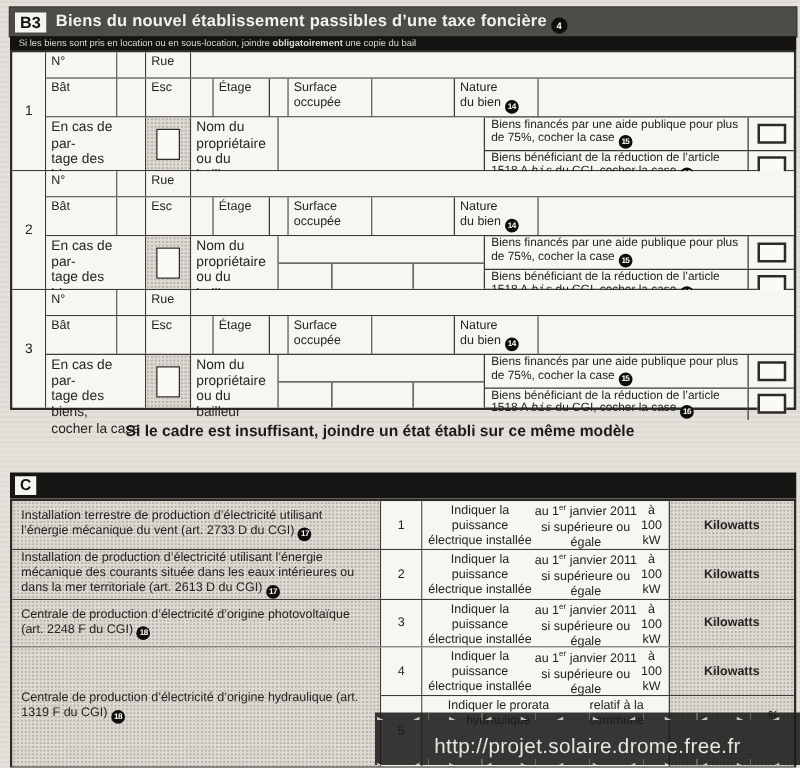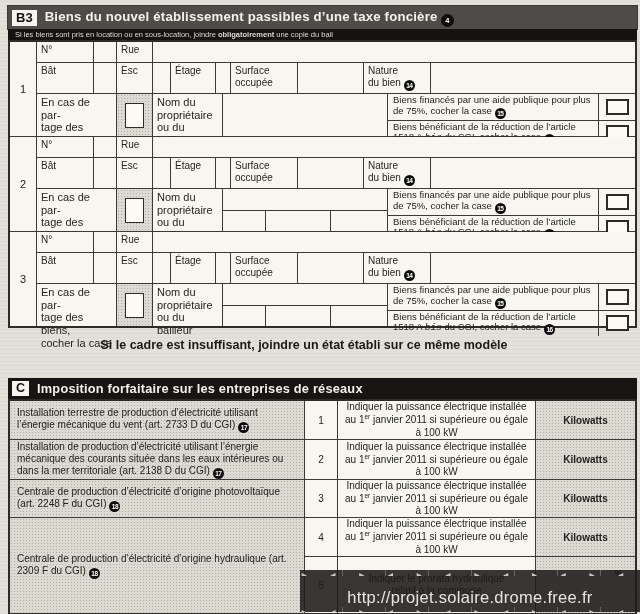--- a/index.html
+++ b/index.html
@@ -65,21 +65,21 @@
   
   .secC { position:absolute; left:8px; top:378px; width:629px; }
   .hdrC { height:21px; background:#161514; display:flex; align-items:center; padding:0 4px; }
   .hdrC .badge { font-size:12.5px; line-height:15px; }
   .hdrC .hdr-title { font-weight:bold; font-size:12.8px; }
   .c-table { border:2px solid #2e2c29; background:#f7f6f1; }
   .crow { display:flex; }
   .crow + .crow, .crow45 { border-top:1px solid #3b3a37; }
   .cdesc { width:295px; border-right:1px solid #3b3a37; font-size:10px; line-height:1.2; padding:5px 7px; display:flex; flex-direction:column; justify-content:center; color:#23221e; }
   .cnum { width:33px; border-right:1px solid #3b3a37; display:flex; align-items:center; justify-content:center; font-size:10px; background:#f7f6f1; }
-  .cinstr { width:198px; border-right:1px solid #3b3a37; text-align:center; font-size:10px; line-height:1.22; display:flex; flex-direction:column; justify-content:center; background:#f7f6f1; padding:2px 4px; }
+  .cinstr { width:198px; border-right:1px solid #3b3a37; text-align:center; font-size:10px; line-height:1.22; display:flex; flex-direction:row; justify-content:center; background:#f7f6f1; padding:2px 4px; }
   .cunit { flex:1; display:flex; align-items:center; justify-content:center; font-size:10px; font-weight:bold; color:#23221e; }
   .h38{height:38px} .h40{height:40px} .h57{height:57px}
   .crow45 { display:flex; }
   .crow45 .rgt { flex:1; display:flex; flex-direction:column; }
   .crow45 .rgt .crow:first-child { border-top:none; }
   .sup { vertical-align:super; font-size:6.5px; }
   .cunit-pct { align-items:flex-start; justify-content:flex-end; padding:10px 12px 0 0; font-size:9.5px; }
   
   .watermark { position:absolute; left:300px; top:570px; width:340px; height:42px; z-index:9;
     background:rgba(28,27,26,0.88); display:flex; flex-direction:column; overflow:hidden; }
@@ -287,41 +287,40 @@
       </div>
 
     </div>
   </div>
 
   <div class="between-note">Si le cadre est insuffisant, joindre un état établi sur ce même modèle</div>
 
   <div class="secC">
     <div class="hdrC">
       <span class="badge">C</span>
-      <span class="hdr-title">Imposition forfaitaire sur les entreprises de réseaux</span>
     </div>
 
     <div class="c-table">
 
       <div class="crow h38">
         <div class="cdesc stipple">
             <span><span>Installation terrestre de production d’électricité utilisant l’énergie mécanique du vent (art. 2733 D du CGI)</span><span class="note">17</span></span>
           </div>
         <div class="cnum">1</div>
         <div class="cinstr">
           <span>Indiquer la puissance électrique installée</span>
           <span><span>au 1</span><span class="sup">er</span><span> janvier 2011 si supérieure ou égale</span></span>
           <span>à 100 kW</span>
         </div>
         <div class="cunit stipple">Kilowatts</div>
       </div>
 
       <div class="crow h40">
         <div class="cdesc stipple">
-            <span><span>Installation de production d’électricité utilisant l’énergie mécanique des courants située dans les eaux intérieures ou dans la mer territoriale (art. 2138 D du CGI)</span><span class="note">17</span></span>
+            <span><span>Installation de production d’électricité utilisant l’énergie mécanique des courants située dans les eaux intérieures ou dans la mer territoriale (art. 2613 D du CGI)</span><span class="note">17</span></span>
           </div>
         <div class="cnum">2</div>
         <div class="cinstr">
           <span>Indiquer la puissance électrique installée</span>
           <span><span>au 1</span><span class="sup">er</span><span> janvier 2011 si supérieure ou égale</span></span>
           <span>à 100 kW</span>
         </div>
         <div class="cunit stipple">Kilowatts</div>
       </div>
 
@@ -333,21 +332,21 @@
         <div class="cinstr">
           <span>Indiquer la puissance électrique installée</span>
           <span><span>au 1</span><span class="sup">er</span><span> janvier 2011 si supérieure ou égale</span></span>
           <span>à 100 kW</span>
         </div>
         <div class="cunit stipple">Kilowatts</div>
       </div>
 
       <div class="crow45">
         <div class="cdesc stipple">
-            <span><span>Centrale de production d’électricité d’origine hydraulique (art. 2309 F du CGI)</span><span class="note">18</span></span>
+            <span><span>Centrale de production d’électricité d’origine hydraulique (art. 1319 F du CGI)</span><span class="note">18</span></span>
           </div>
         <div class="rgt">
           <div class="crow h38">
             <div class="cnum">4</div>
             <div class="cinstr">
               <span>Indiquer la puissance électrique installée</span>
               <span><span>au 1</span><span class="sup">er</span><span> janvier 2011 si supérieure ou égale</span></span>
               <span>à 100 kW</span>
             </div>
             <div class="cunit stipple">Kilowatts</div>

